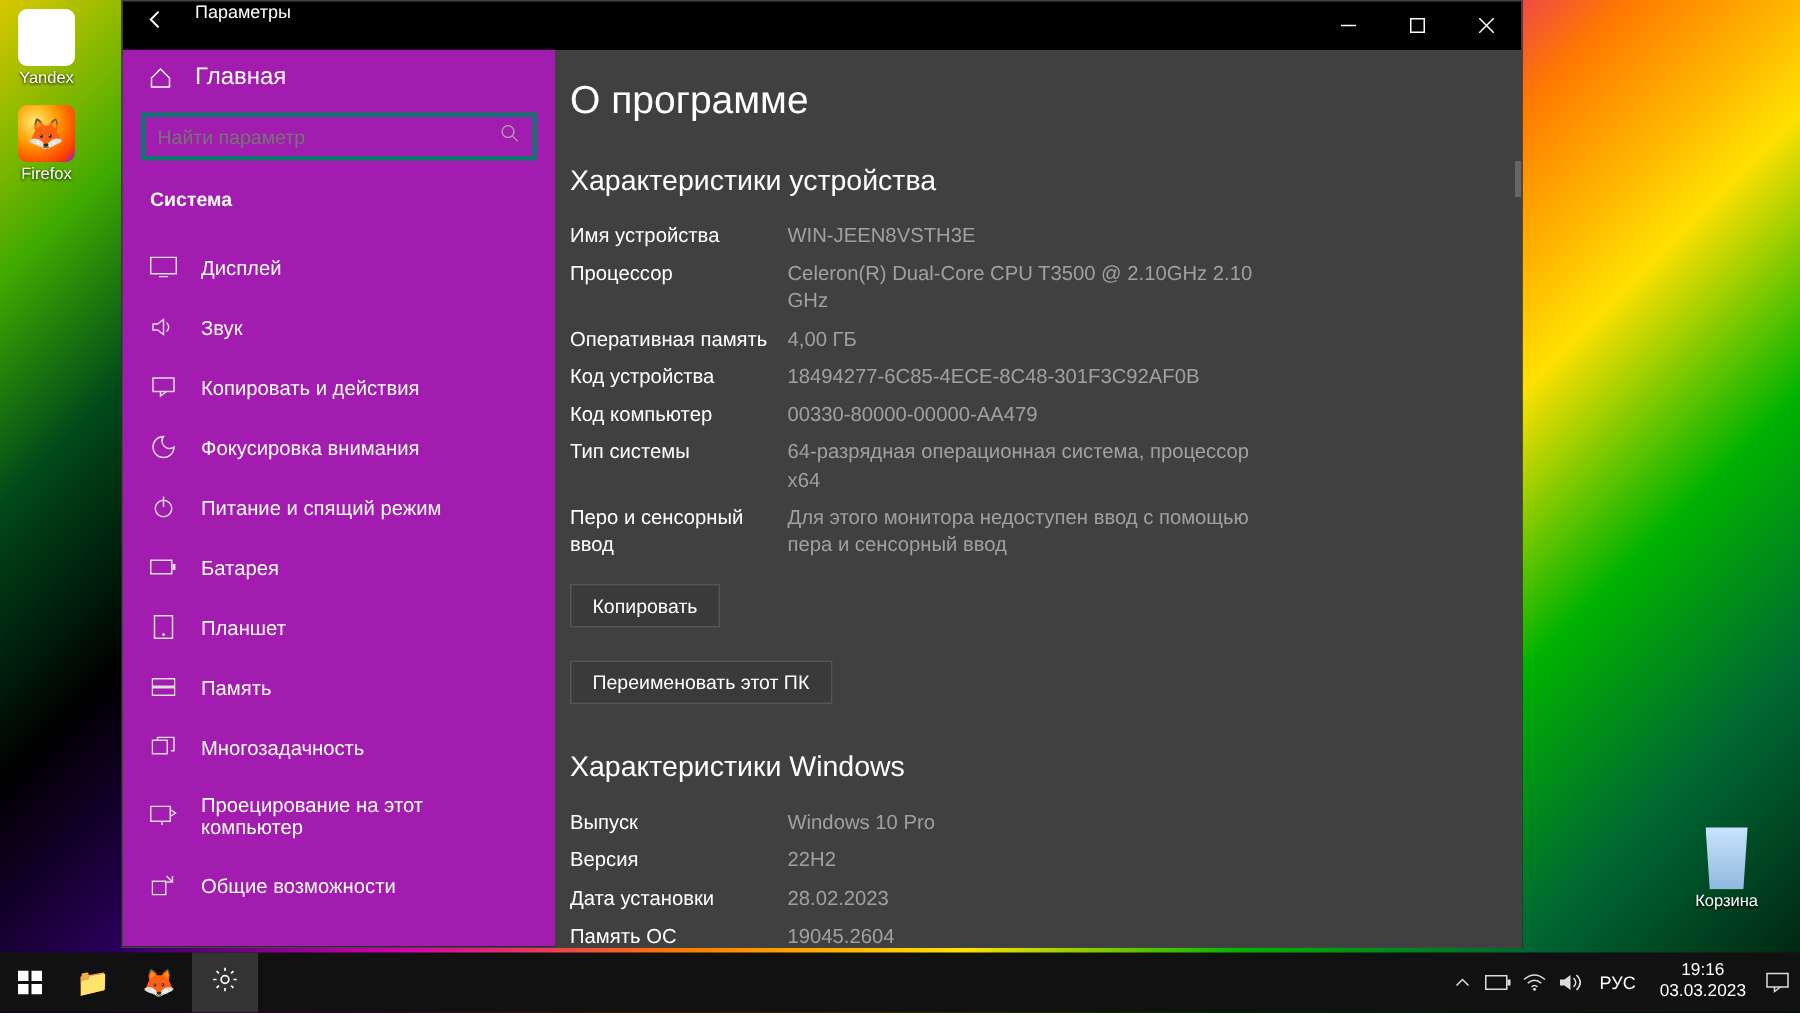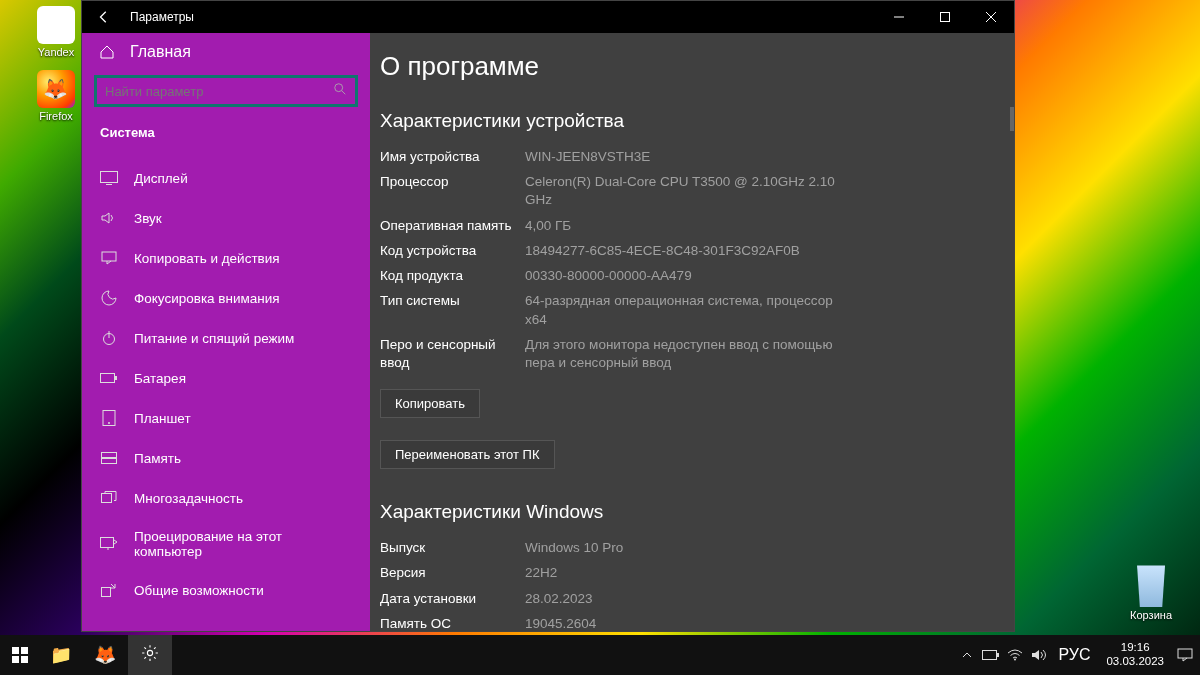--- a/index.html
+++ b/index.html
@@ -1,32 +1,32 @@
 <!DOCTYPE html>
 <html><head>
 <meta charset="utf-8">
 <style>
 * { margin: 0; padding: 0; box-sizing: border-box; font-family: "Segoe UI", sans-serif; }
 body { width: 1200px; height: 675px; overflow: hidden; position: relative; background: #000; }
 .desktop {
   position: absolute; inset: 0;
   background: linear-gradient(135deg,#d9c800 0%,#3faa00 10%,#004a1a 18%,#000 28%,#2a005c 38%,#d400b0 48%,#ff7a00 58%,#ffe000 68%,#00b200 78%,#006633 88%,#001a0a 100%);
 }
-.desktop-icons { position:absolute; top:6px; left:26px; display:flex; flex-direction:column; gap:12px; }
+.desktop-icons { position:absolute; top:6px; left:1px; display:flex; flex-direction:column; gap:12px; }
 .desktop-icon { width:60px; display:flex; flex-direction:column; align-items:center; gap:2px; cursor:pointer; }
 .desktop-icon .ico { width:38px; height:38px; border-radius:6px; display:flex; align-items:center; justify-content:center; font-weight:700; color:#fff; }
 .ico-yandex { background:#fff; color:#d00; font-size:22px; border-radius:8px; }
 .ico-firefox { background:radial-gradient(circle at 30% 30%,#ffed70,#ff9b00 40%,#ff3a00 80%,#7a1aff); font-size:20px; }
 .desktop-icon .lbl { font-size:11px; color:#fff; text-shadow:0 1px 2px #000; }
-.recycle { position:absolute; right:28px; bottom:54px; display:flex; flex-direction:column; align-items:center; gap:2px; cursor:pointer; }
+.recycle { position:absolute; right:28px; bottom:68px; display:flex; flex-direction:column; align-items:center; gap:2px; cursor:pointer; }
 .recycle .bin { width:40px; height:46px; background:linear-gradient(#cfe8ff,#8fb9de); clip-path: polygon(15% 10%,85% 10%,78% 100%,22% 100%); border-radius:3px; }
 .recycle .lbl { font-size:11px; color:#fff; text-shadow:0 1px 2px #000; }
 
 .settings-window { position:absolute; left:81px; top:0; width:934px; height:632px; background:#000; border:1px solid #444; display:flex; flex-direction:column; }
-.titlebar { height:32px; display:flex; align-items:center; color:#fff; font-size:12px; padding-left:10px; }
+.titlebar { height:32px; display:flex; align-items:flex-start; color:#fff; font-size:12px; padding-left:10px; }
 .titlebar .back { width:24px; height:24px; display:flex; align-items:center; justify-content:center; cursor:pointer; margin-right:14px; }
 .titlebar .ttl { flex:0 0 auto; }
 .winbtns { margin-left:auto; display:flex; }
 .winbtn { width:46px; height:32px; display:flex; align-items:center; justify-content:center; color:#fff; cursor:pointer; }
 .body { flex:1; display:flex; overflow:hidden; }
 
 .sidebar { width:288px; background:#a21caf; color:#fff; display:flex; flex-direction:column; padding:0 8px 0 8px; overflow-y:auto; }
 .sidebar .homerow { display:flex; align-items:center; gap:14px; padding:10px 8px 14px 8px; cursor:pointer; }
 .sidebar .search { display:flex; align-items:center; border:3px solid #0f766e; height:32px; padding:0 8px; margin:0 4px 14px 4px; }
 .sidebar .search input { flex:1; background:transparent; border:none; outline:none; color:#ccc; font-size:13px; }
@@ -48,21 +48,21 @@
 
 .taskbar { position:absolute; left:0; right:0; bottom:0; height:40px; background:#111; display:flex; align-items:center; color:#fff; }
 .tb-left { display:flex; align-items:center; height:100%; }
 .tb-item { width:44px; height:40px; display:flex; align-items:center; justify-content:center; cursor:pointer; }
 .tb-item.active { background:#333; }
 .start { width:40px; }
 .start svg { width:16px; height:16px; }
 .tb-right { margin-left:auto; display:flex; align-items:center; gap:6px; padding-right:6px; font-size:12px; }
 .tray-ico { width:18px; height:18px; display:flex; align-items:center; justify-content:center; color:#ddd; cursor:pointer; }
 .clock { text-align:center; line-height:1.2; font-size:11.5px; padding:0 6px; cursor:pointer; }
-.lang { font-size:16px; padding:0 4px; cursor:pointer; }
+.lang { font-size:12px; padding:0 4px; cursor:pointer; }
 
 .sidebar::-webkit-scrollbar, .content::-webkit-scrollbar { width:10px; }
 .sidebar::-webkit-scrollbar-thumb, .content::-webkit-scrollbar-thumb { background:#555; }
 </style>
 </head>
 <body>
 
 <div class="desktop">
   <div class="desktop-icons">
     <div class="desktop-icon">
@@ -243,21 +243,21 @@
           </div>
           <div class="spec-row">
             <div class="k">Оперативная память</div>
             <div class="v">4,00 ГБ</div>
           </div>
           <div class="spec-row">
             <div class="k">Код устройства</div>
             <div class="v">18494277-6C85-4ECE-8C48-301F3C92AF0B</div>
           </div>
           <div class="spec-row">
-            <div class="k">Код продукта</div>
+            <div class="k">Код компьютер</div>
             <div class="v">00330-80000-00000-AA479</div>
           </div>
           <div class="spec-row">
             <div class="k">Тип системы</div>
             <div class="v">64-разрядная операционная система, процессор x64</div>
           </div>
           <div class="spec-row">
             <div class="k">Перо и сенсорный ввод</div>
             <div class="v">Для этого монитора недоступен ввод с помощью пера и сенсорный ввод</div>
           </div>

